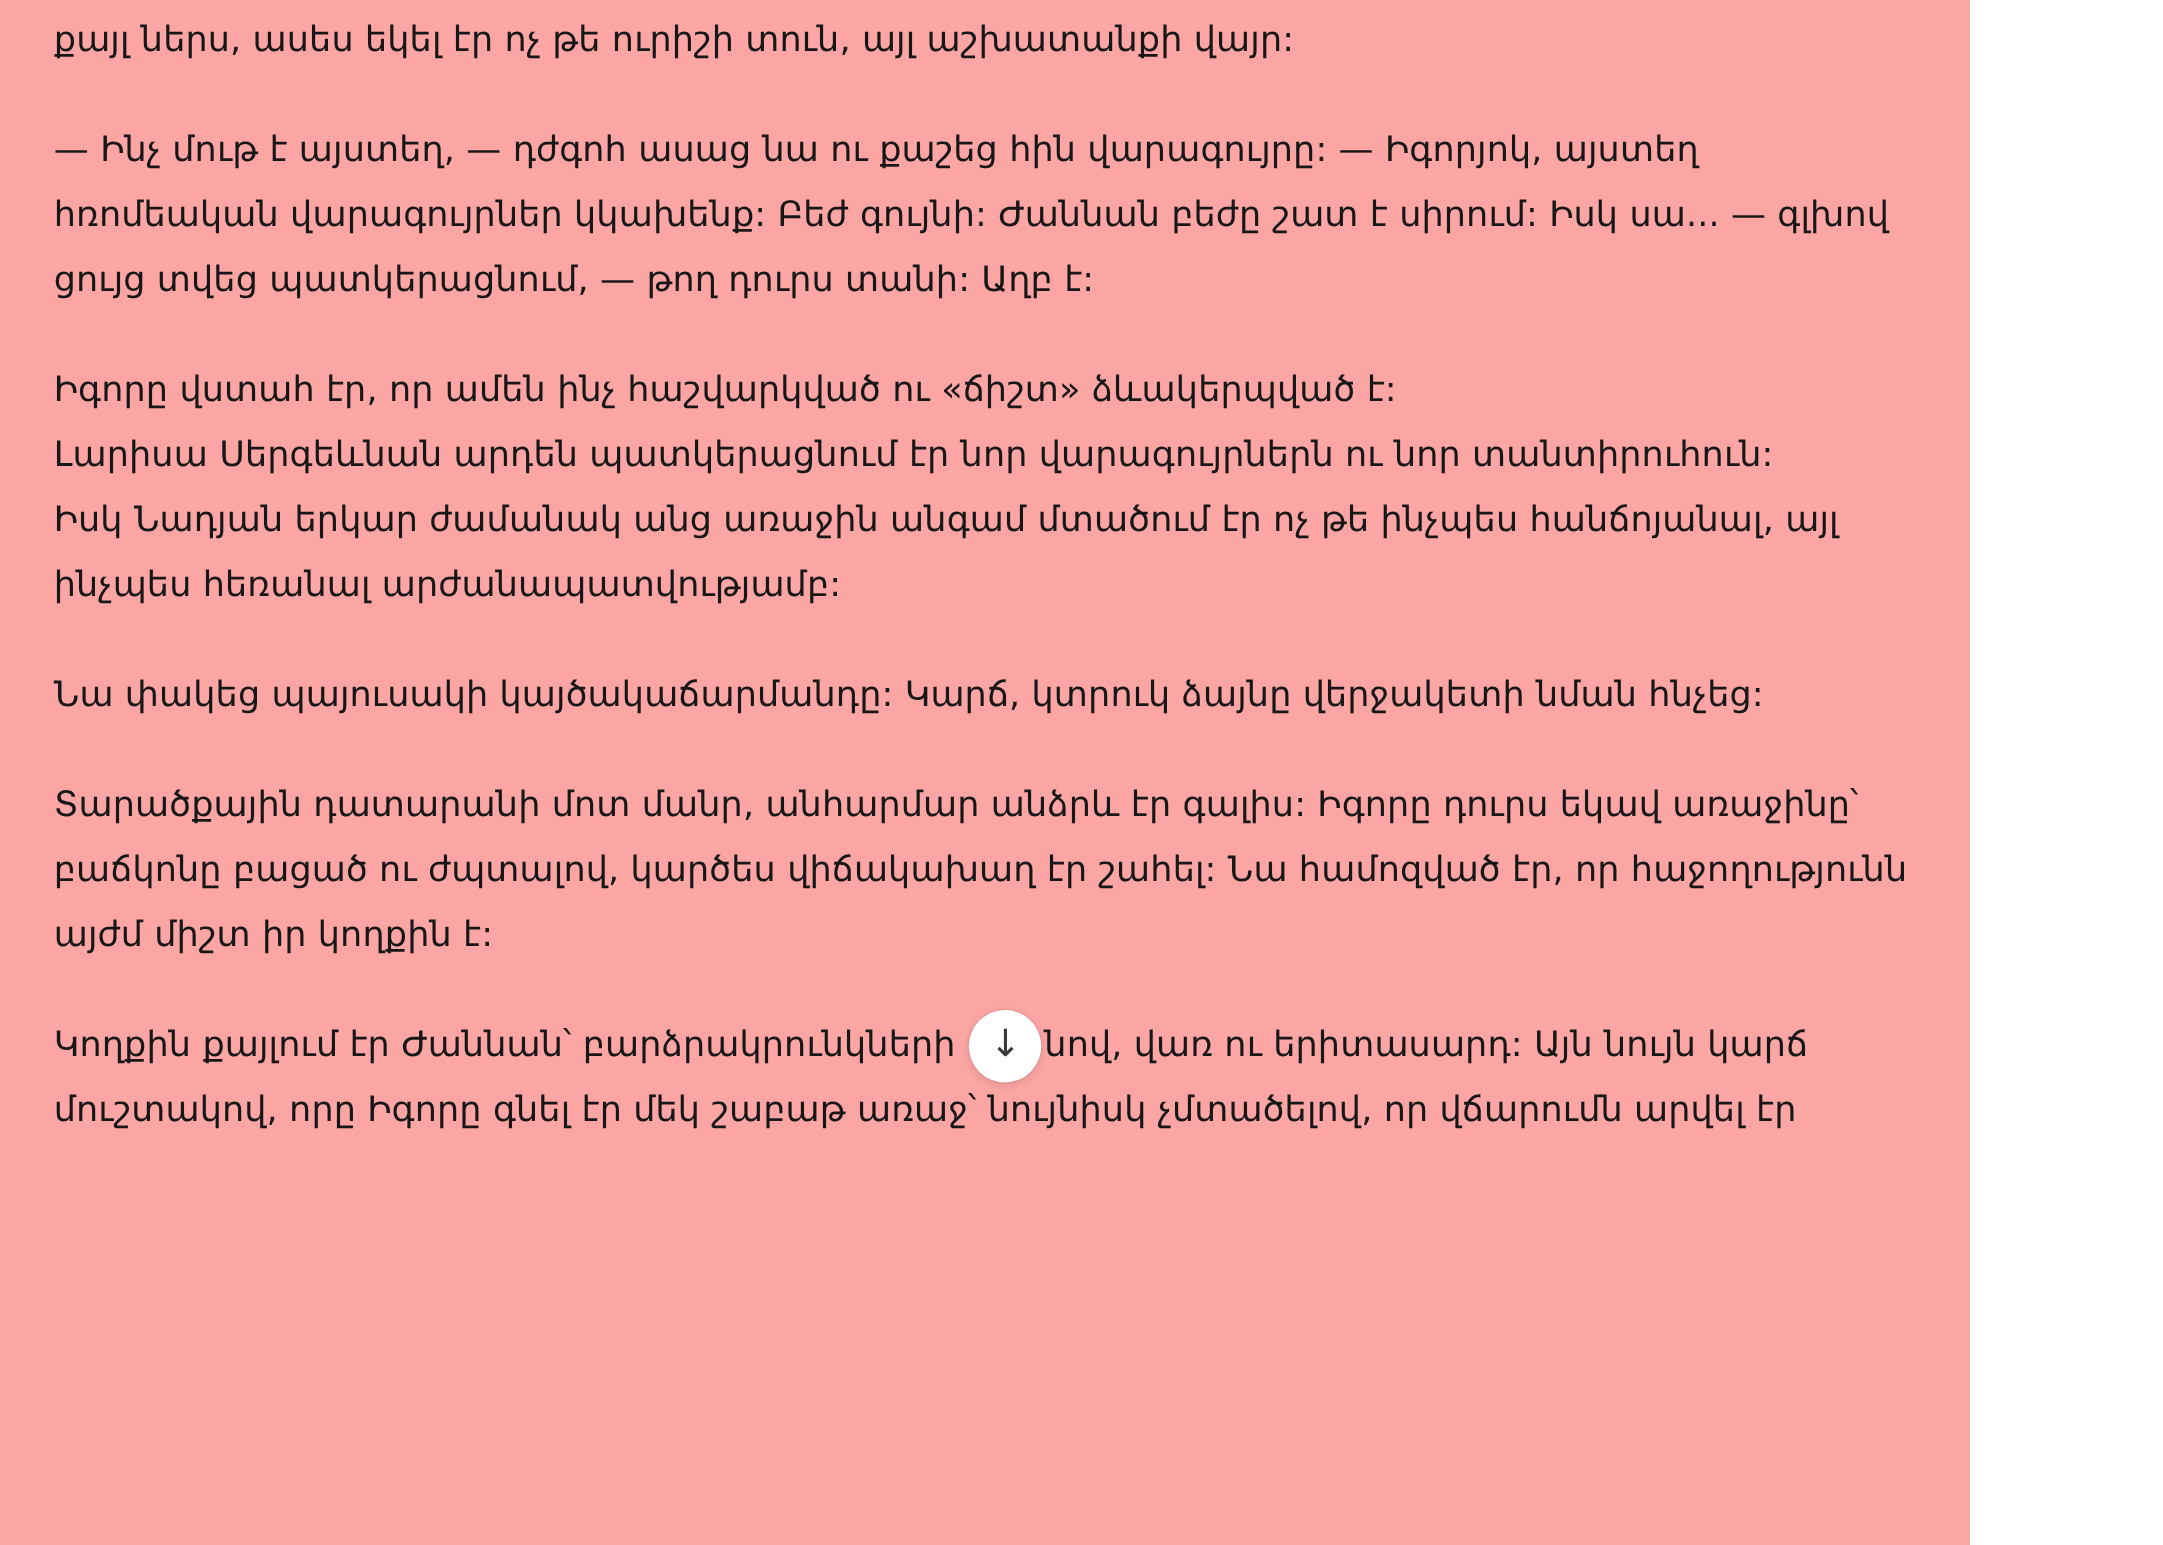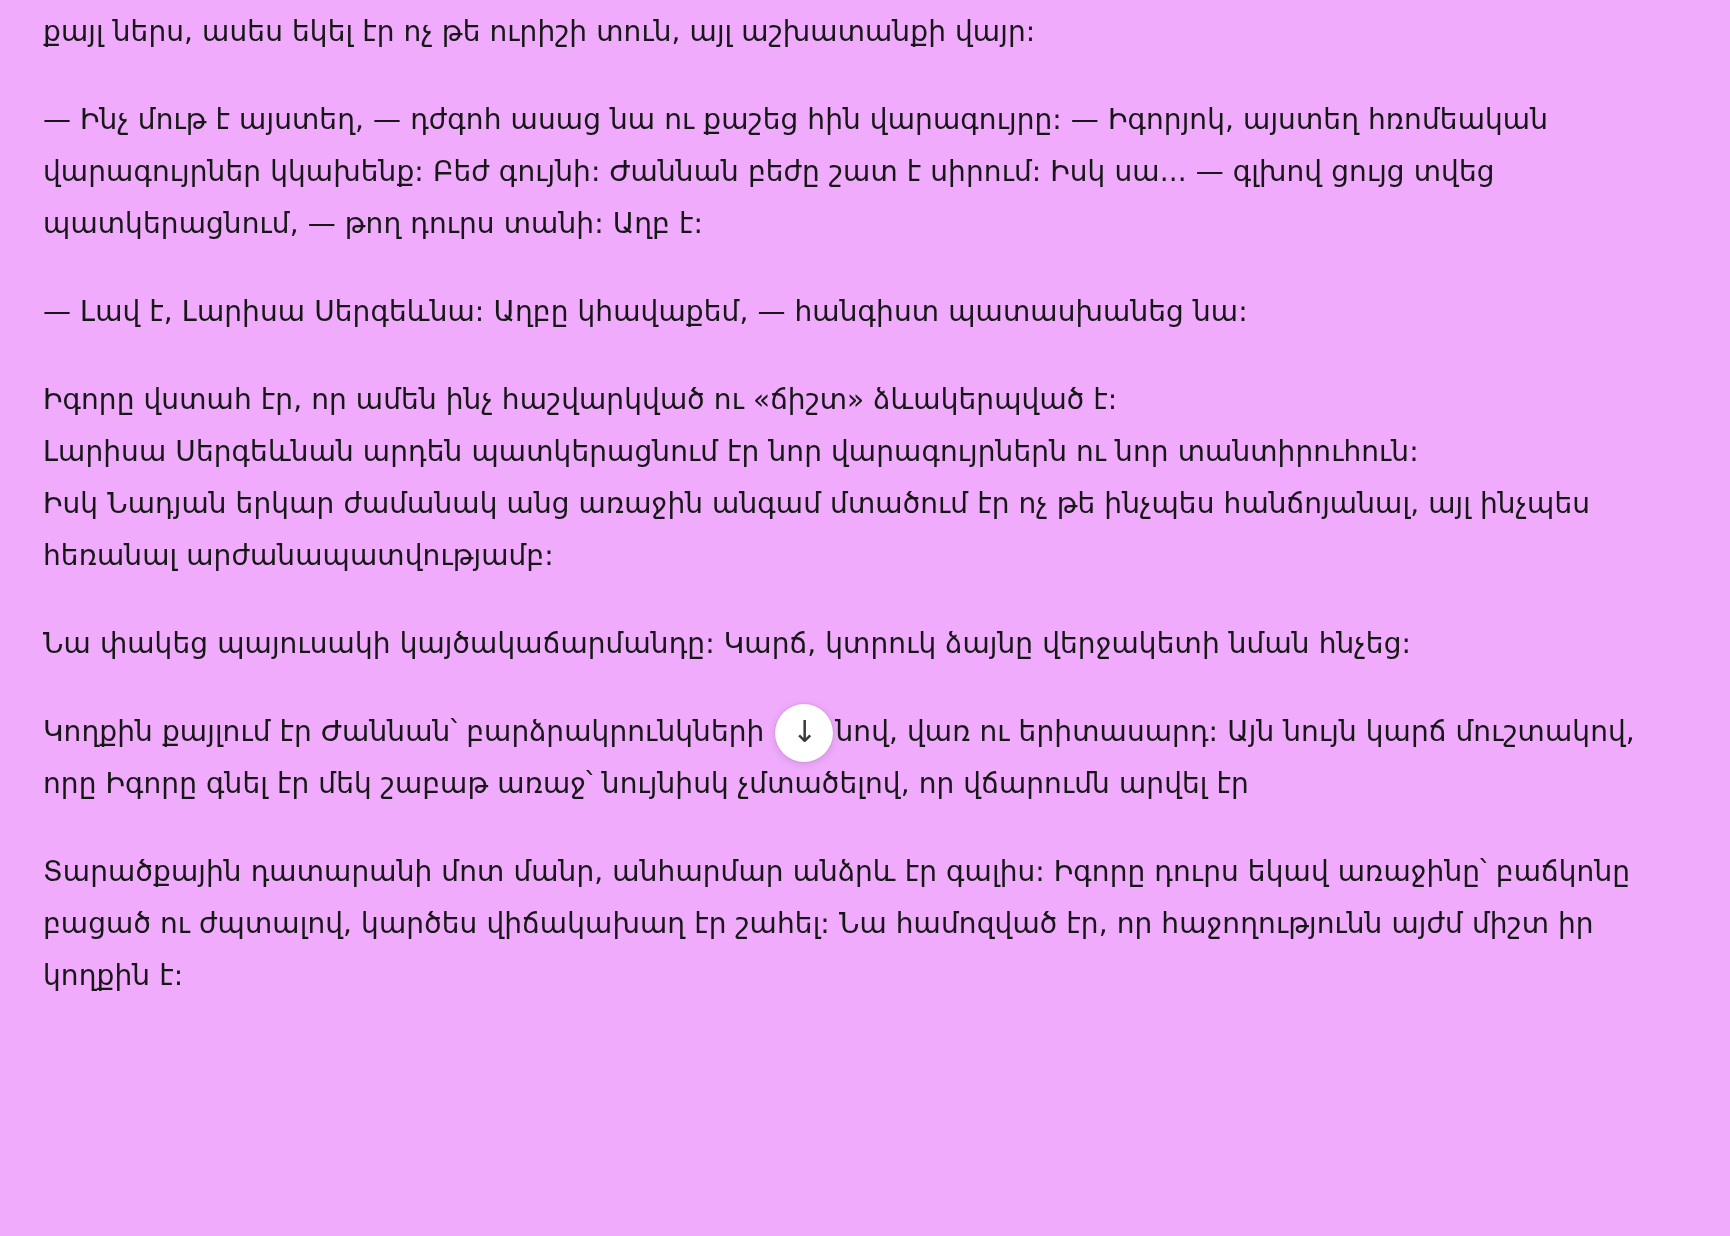--- a/index.html
+++ b/index.html
@@ -5,24 +5,24 @@
   html, body {
     margin: 0;
     padding: 0;
     background: #ffffff;
     width: 1730px;
     height: 1236px;
     overflow: hidden;
   }
   .reader-page {
     box-sizing: border-box;
-    width: 1730px;
+    width: 1576px;
     height: 1236px;
     padding: 6px 43px 0 43px;
-    background: #f0abfc;
+    background: #fca5a5;
   }
   .story-text {
     max-width: 1644px;
     font-family: "DejaVu Sans", "Liberation Sans", sans-serif;
     font-size: 28px;
     line-height: 52px;
     color: #171717;
     letter-spacing: 0.1px;
   }
   .story-text p {
@@ -52,21 +52,20 @@
     transform: translateY(-1px);
   }
 </style>
 </head>
 <body>
 
 <main class="reader-page">
   <article class="story-text">
     <p>քայլ ներս, ասես եկել էր ոչ թե ուրիշի տուն, այլ աշխատանքի վայր:</p>
     <p>— Ինչ մութ է այստեղ, — դժգոհ ասաց նա ու քաշեց հին վարագույրը: — Իգորյոկ, այստեղ հռոմեական վարագույրներ կկախենք: Բեժ գույնի: Ժաննան բեժը շատ է սիրում: Իսկ սա... — գլխով ցույց տվեց պատկերացնում, — թող դուրս տանի: Աղբ է:</p>
-    <p>— Լավ է, Լարիսա Սերգեևնա: Աղբը կհավաքեմ, — հանգիստ պատասխանեց նա:</p>
     <p>Իգորը վստահ էր, որ ամեն ինչ հաշվարկված ու «ճիշտ» ձևակերպված է:
 Լարիսա Սերգեևնան արդեն պատկերացնում էր նոր վարագույրներն ու նոր տանտիրուհուն:
 Իսկ Նադյան երկար ժամանակ անց առաջին անգամ մտածում էր ոչ թե ինչպես հանճոյանալ, այլ ինչպես հեռանալ արժանապատվությամբ:</p>
     <p>Նա փակեց պայուսակի կայծակաճարմանդը: Կարճ, կտրուկ ձայնը վերջակետի նման հնչեց:</p>
+    <p>Տարածքային դատարանի մոտ մանր, անհարմար անձրև էր գալիս: Իգորը դուրս եկավ առաջինը՝ բաճկոնը բացած ու ժպտալով, կարծես վիճակախաղ էր շահել: Նա համոզված էր, որ հաջողությունն այժմ միշտ իր կողքին է:</p>
     <p><span>Կողքին քայլում էր Ժաննան՝ բարձրակրունկների </span><button class="scroll-btn"><span class="arrow">↓</span></button><span>նով, վառ ու երիտասարդ: Այն նույն կարճ մուշտակով, որը Իգորը գնել էր մեկ շաբաթ առաջ՝ նույնիսկ չմտածելով, որ վճարումն արվել էր</span></p>
-    <p>Տարածքային դատարանի մոտ մանր, անհարմար անձրև էր գալիս: Իգորը դուրս եկավ առաջինը՝ բաճկոնը բացած ու ժպտալով, կարծես վիճակախաղ էր շահել: Նա համոզված էր, որ հաջողությունն այժմ միշտ իր կողքին է:</p>
   </article>
 </main>
 
 </body></html>

